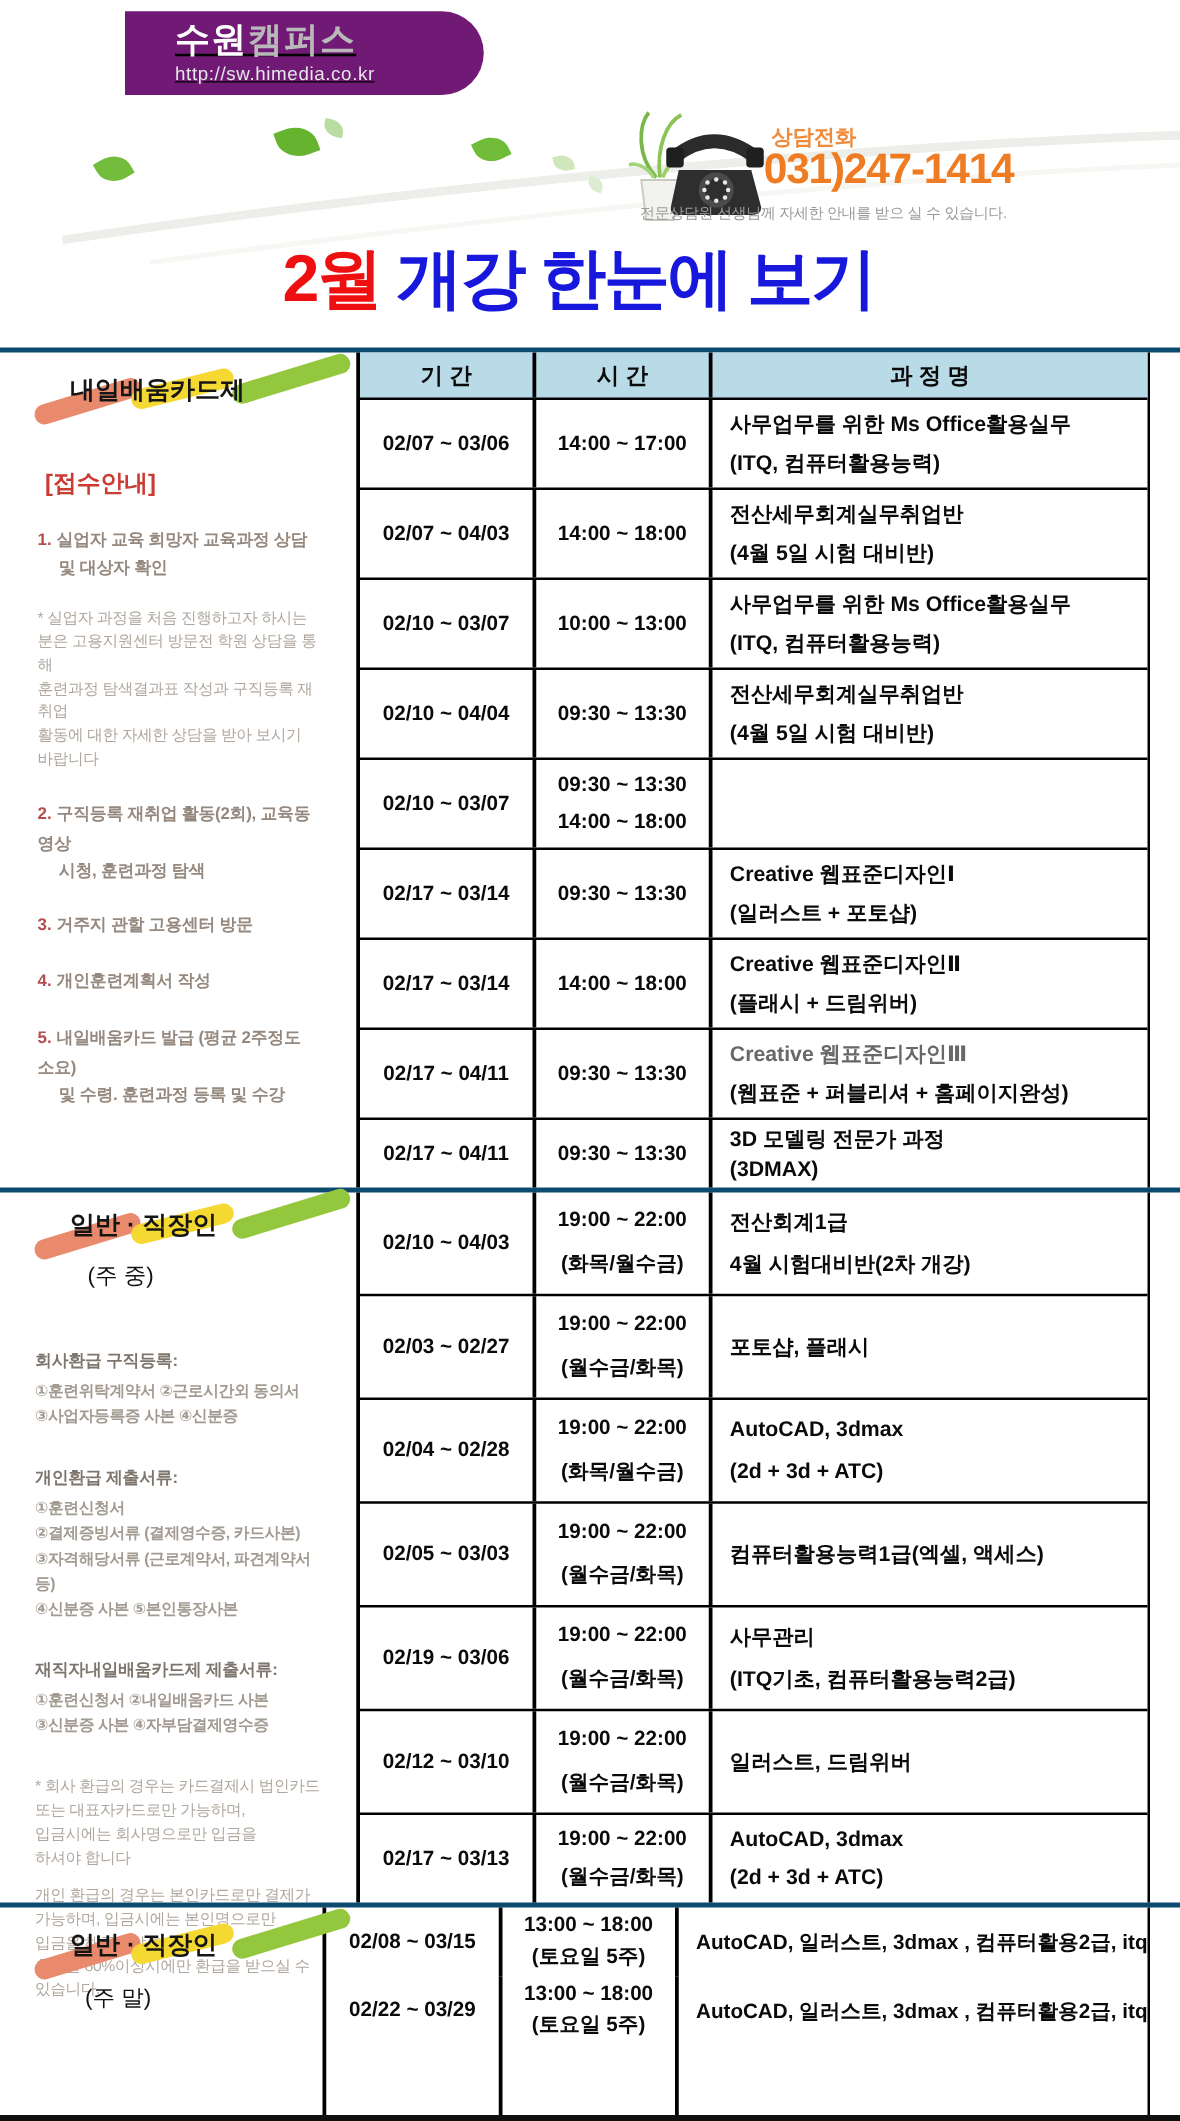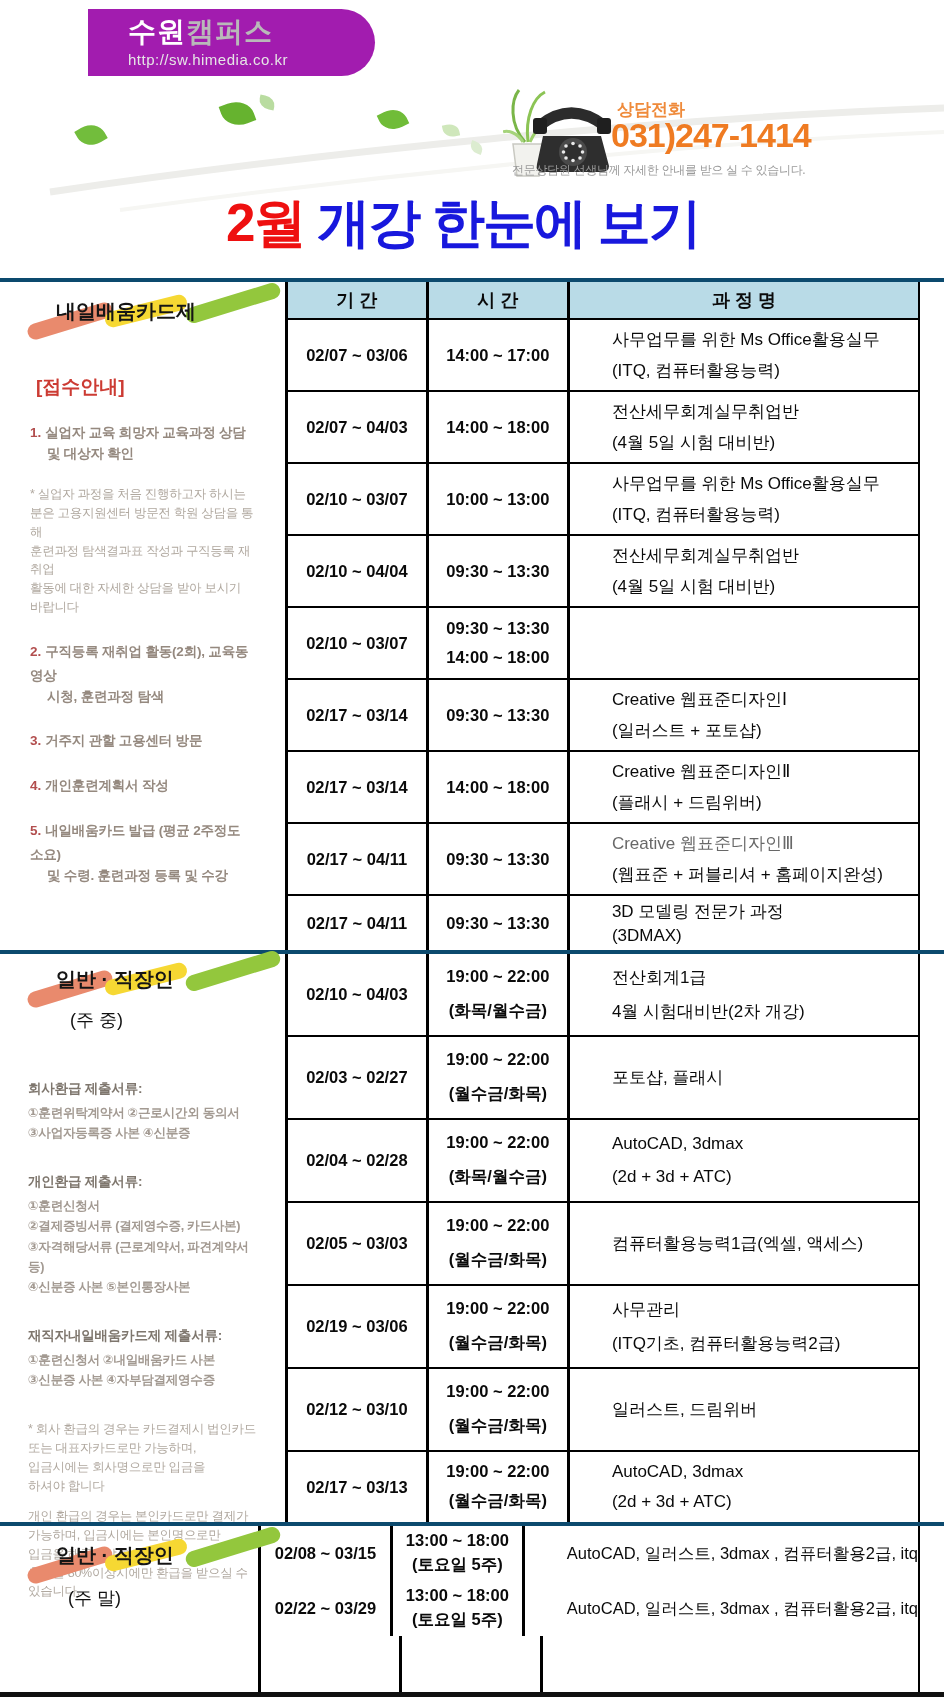--- a/index.html
+++ b/index.html
@@ -2,22 +2,22 @@
 <html><head>
 <meta charset="utf-8">
 <style>
   html,body{margin:0;padding:0;background:#fff;}
   body{font-family:"Liberation Sans","DejaVu Sans",sans-serif;}
   .page{position:relative;width:944px;height:1697px;background:#fff;overflow:hidden;}
 
   
   .top{position:relative;height:278px;}
   .swoosh{position:absolute;left:0;top:0;width:944px;height:278px;pointer-events:none;}
-  .logo-box{position:absolute;left:88px;top:9px;width:287px;height:67px;background:#a21caf;
-    border-radius:0 36px 36px 0;box-sizing:border-box;padding:8px 0 0 40px;}
+  .logo-box{position:absolute;left:100px;top:9px;width:287px;height:67px;background:#701a75;
+    border-radius:0 36px 36px 0;box-sizing:border-box;padding:8px 0 0 40px;text-decoration:underline;}
   .logo-line1{font-size:28px;font-weight:bold;letter-spacing:1px;line-height:1.1;}
   .logo-bold{color:#ffffff;}
   .logo-rest{color:#b9b9b9;}
   .logo-url{color:#e6e6e6;font-size:15px;margin-top:3px;letter-spacing:.5px;}
   .leaf{position:absolute;border-radius:0 70% 0 70%;}
   .phone-art{position:absolute;left:503px;top:84px;}
   .phone-label{position:absolute;left:617px;top:98px;color:#ef8a3a;font-weight:bold;font-size:17px;}
   .phone-number{position:absolute;left:611px;top:116px;color:#ef7b22;font-weight:bold;font-size:34px;letter-spacing:-1px;}
   .phone-caption{position:absolute;left:512px;top:162px;color:#9a9a9a;font-size:12px;letter-spacing:-0.3px;}
   .big-title{position:absolute;left:226px;top:188px;font-size:53px;font-weight:800;letter-spacing:-2px;white-space:nowrap;}
@@ -39,21 +39,21 @@
   .cell{box-sizing:border-box;}
   .c1{width:141px;border-right:3px solid #000;display:flex;align-items:center;justify-content:center;}
   .c2{width:141px;border-right:3px solid #000;display:flex;flex-direction:column;align-items:center;justify-content:space-evenly;}
   .c3{flex:1;display:flex;flex-direction:column;justify-content:space-evenly;padding-left:14px;}
   .c3.single{justify-content:center;}
   .trow{display:flex;border-bottom:2px solid #000;flex:none;}
   .sec1 .trow{height:70px;}
   .sec2 .trow{height:81px;}
   .rows .trow:last-child{flex:1;border-bottom:none;}
   .ptext,.tline{font-weight:bold;font-size:16.5px;color:#0a0a0a;white-space:nowrap;}
-  .cline{font-weight:normal;font-size:17px;color:#0a0a0a;margin-left:28px;}
+  .cline{font-weight:bold;font-size:17px;color:#0a0a0a;}
   .cline.muted{color:#686868;}
   
   .mrow{height:55px;border-bottom:none;}
   .mrow .c1,.mrow .c3{align-items:flex-start;}
   .mrow .c1{justify-content:center;align-items:center;}
   .mrow .c3{justify-content:center;}
   .mrow .cline{font-size:16.5px;white-space:nowrap;}
   .fillrow{flex:1;border-bottom:none;}
 
   
@@ -297,21 +297,21 @@
     <div class="side">
       <div class="badge badge2">
         <i class="s red"></i>
         <i class="s yel"></i>
         <i class="s grn"></i>
         <span class="bt">일반 · 직장인</span>
       </div>
       <div class="badge-sub sub2">(주 중)</div>
       <div class="docs" id="side2-docs">
           <div class="docgroup">
-            <div class="doctitle">회사환급 제출서류:</div>
+            <div class="doctitle">회사환급 구직등록:</div>
             <div class="docline">①훈련위탁계약서 ②근로시간외 동의서</div>
             <div class="docline">③사업자등록증 사본 ④신분증</div>
           </div>
           <div class="docgroup">
             <div class="doctitle">개인환급 제출서류:</div>
             <div class="docline">①훈련신청서</div>
             <div class="docline">②결제증빙서류 (결제영수증, 카드사본)</div>
             <div class="docline">③자격해당서류 (근로계약서, 파견계약서 등)</div>
             <div class="docline">④신분증 사본 ⑤본인통장사본</div>
           </div>

